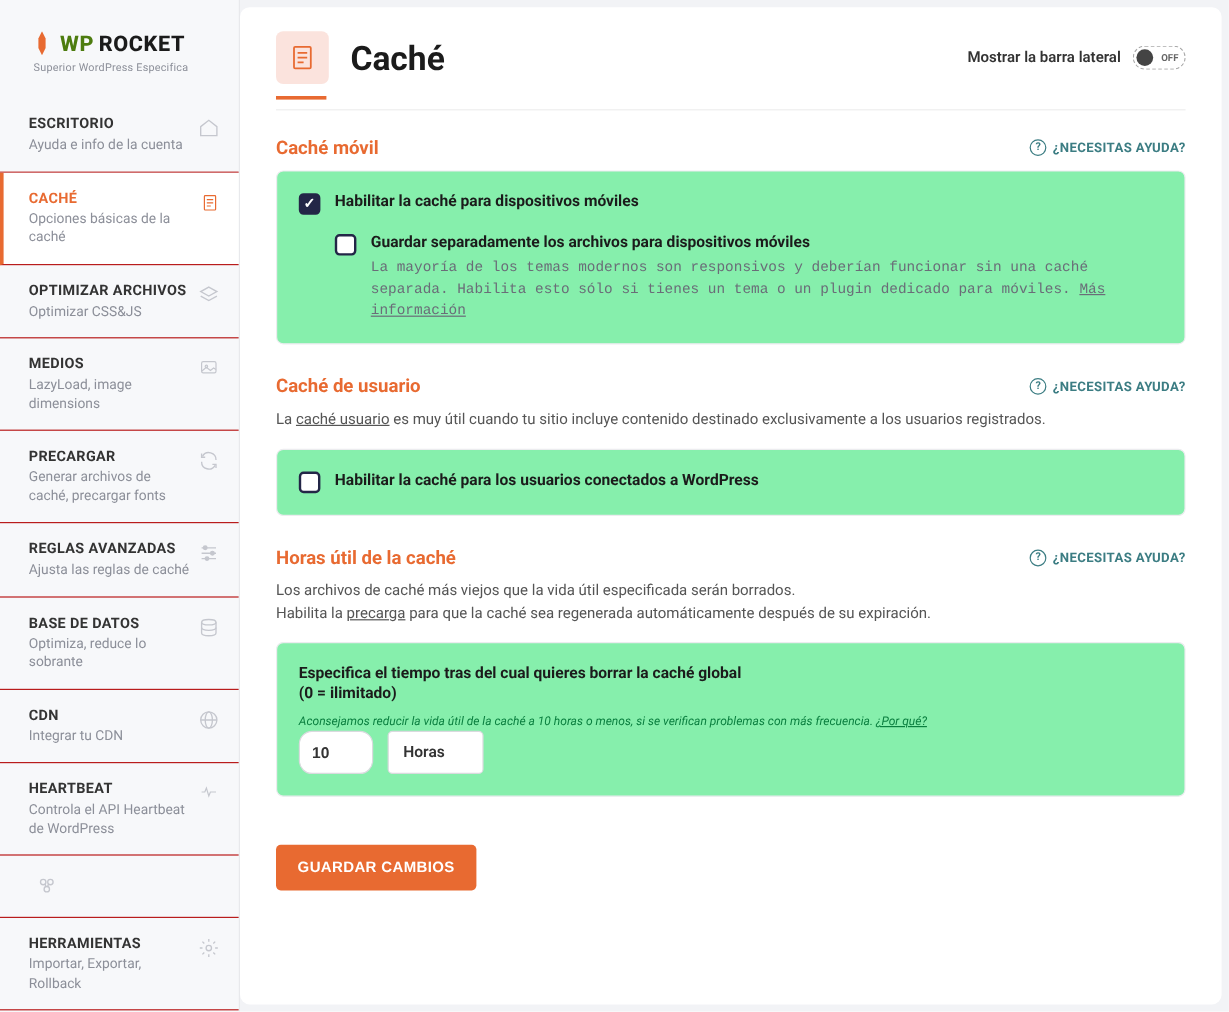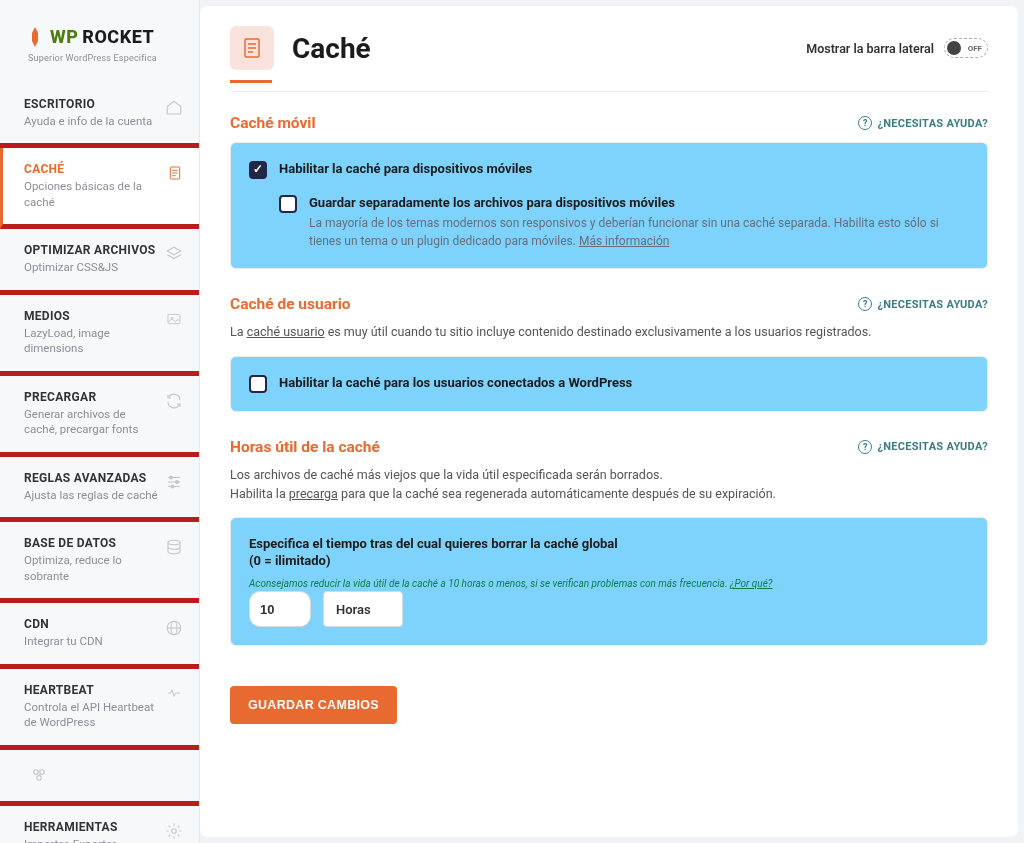--- a/index.html
+++ b/index.html
@@ -9,21 +9,21 @@
 
 .sidebar { width: 200px; background: #f7f8fa; border-right: 1px solid #e8e9ec; display: flex; flex-direction: column; }
 .logo { padding: 26px 18px 20px 28px; }
 .logo-word { font-weight: 800; font-size: 18px; letter-spacing: 0.5px; }
 .logo-wp { color: #4d7c0f; }
 .logo-rocket { color: #1b1b1b; }
 .logo-tagline { font-size: 9px; color: #8c8f99; margin-top: 2px; letter-spacing: 0.2px; }
 .logo-glyph { display: inline-block; vertical-align: middle; margin-right: 4px; }
 
 .nav { flex: 1; overflow-y: auto; }
-.nav-item { display: flex; align-items: flex-start; justify-content: space-between; padding: 14px 16px 14px 24px; border-bottom: 5px solid #b91c1c; cursor: pointer; font-size: 12px; color: #555; }
+.nav-item { display: flex; align-items: flex-start; justify-content: space-between; padding: 14px 16px 14px 24px; border-bottom: 1px solid #b91c1c; cursor: pointer; font-size: 12px; color: #555; }
 .nav-item.active { background: #fff; border-left: 3px solid #e86a31; padding-left: 21px; }
 .nav-item.active .nav-title { color: #e86a31; }
 .nav-item.active .nav-icon { color: #e86a31; }
 .nav-text { flex: 1; }
 .nav-title { font-weight: 700; font-size: 12px; text-transform: uppercase; color: #333; margin-bottom: 3px; letter-spacing: 0.3px; }
 .nav-sub { font-size: 11.5px; color: #8c8f99; line-height: 1.35; }
 .nav-icon { color: #c5c7ce; margin-left: 6px; margin-top: 2px; }
 
 
 .main { flex: 1; background: #fff; margin: 6px 6px 6px 0; border-radius: 8px; padding: 20px 30px 24px 30px; overflow-y: auto; }
@@ -39,29 +39,29 @@
 .hr-light { border: none; border-top: 1px solid #eee; margin-bottom: 22px; margin-top: 8px; }
 
 .section { margin-bottom: 26px; }
 .section-head { display: flex; align-items: center; justify-content: space-between; margin-bottom: 10px; }
 .section-title { color: #e86a31; font-weight: 700; font-size: 15.5px; }
 .help-link { color: #3c7d83; font-size: 11px; font-weight: 700; letter-spacing: 0.3px; cursor: pointer; display: flex; align-items: center; gap: 5px; }
 .help-icon { width: 14px; height: 14px; border: 1.5px solid #3c7d83; border-radius: 50%; display: inline-flex; align-items: center; justify-content: center; font-size: 9px; }
 .section-desc { font-size: 12.5px; color: #555; line-height: 1.5; margin-bottom: 14px; }
 .section-desc a, .underline { text-decoration: underline; color: #555; cursor: pointer; }
 
-.panel { background: #7dd3fc; border: 1px solid #ececef; border-radius: 6px; padding: 18px 18px; }
+.panel { background: #86efac; border: 1px solid #ececef; border-radius: 6px; padding: 18px 18px; }
 .check-row { display: flex; align-items: flex-start; gap: 12px; }
 .check-row + .sub-row { margin-top: 16px; margin-left: 30px; }
 .checkbox { width: 18px; height: 18px; border: 2px solid #232647; border-radius: 4px; flex-shrink: 0; cursor: pointer; background: #fff; position: relative; }
 .checkbox.checked { background: #232647; }
 .checkbox.checked::after { content: "✓"; color: #fff; font-size: 12px; position: absolute; left: 2px; top: -1px; font-weight: bold; }
 .check-text { flex: 1; }
 .check-label { font-weight: 700; font-size: 13px; color: #1b1b1b; }
-.check-desc { font-size: 12px; color: #6a6d78; margin-top: 4px; line-height: 1.5; }
+.check-desc { font-size: 12px; color: #6a6d78; margin-top: 4px; line-height: 1.5; font-family: Liberation Mono, monospace; }
 .check-desc a { color: #6a6d78; text-decoration: underline; }
 
 .lifespan-title { font-weight: 700; font-size: 13px; color: #1b1b1b; margin-bottom: 2px; }
 .lifespan-sub { font-weight: 700; font-size: 13px; color: #1b1b1b; margin-bottom: 8px; }
 .tip { font-size: 10px; color: #0a7f3f; line-height: 1.5; font-style: italic; }
 .tip a { color: #0a7f3f; text-decoration: underline; }
 .input-row { display: flex; gap: 12px; }
 .num-input { width: 62px; height: 36px; border: 1px solid #d9dade; border-radius: 11px; padding: 0 10px; font-size: 13px; font-weight: 600; color: #333; background: #fff; }
 .unit-select { min-width: 80px; height: 36px; border: 1px solid #d9dade; border-radius: 4px; padding: 0 12px; font-size: 13px; font-weight: 600; color: #333; display: inline-flex; align-items: center; background: #fff; cursor: pointer; }
 

